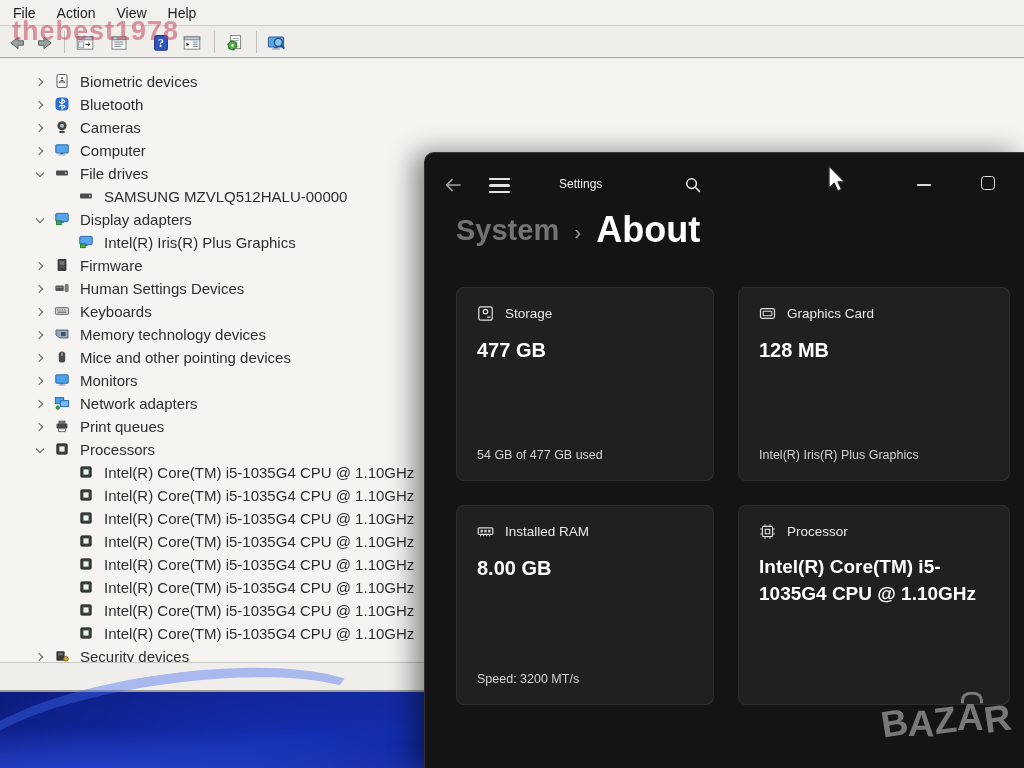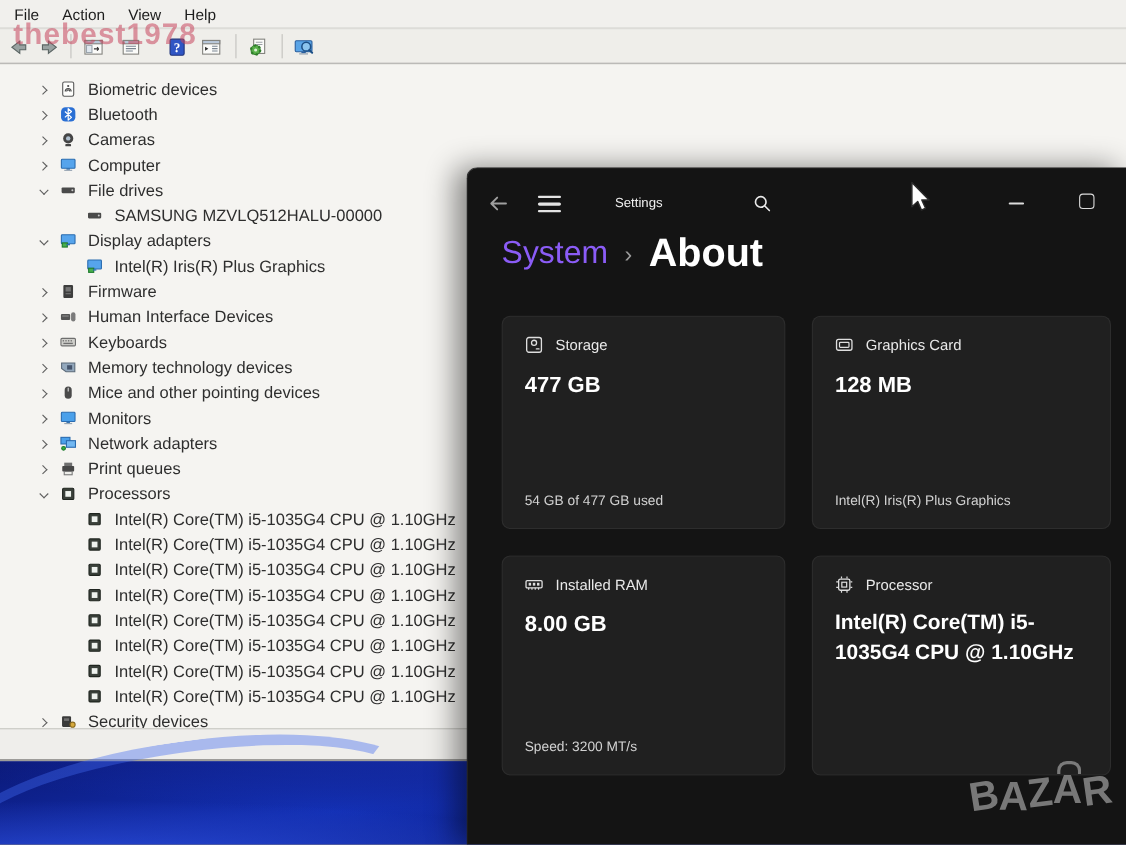--- a/index.html
+++ b/index.html
@@ -61,21 +61,21 @@
   .st-burger i { display:block; height:2.2px; background:#e4e4e4; border-radius:2px; }
   .st-apptitle { position:absolute; left:106px; top:24px; font-size:12px;
     font-weight:400; color:#f0f0f0;margin-left:28px; }
   .st-search { position:absolute; left:259px; top:23px; width:18px; height:18px; }
   .st-min { position:absolute; left:492px; top:31px; width:14px; height:2px;
     background:#dcdcdc; border-radius:1px; }
   .st-max { position:absolute; left:556px; top:23px; width:14px; height:14px;
     border:1.7px solid #dcdcdc; border-radius:3.5px; }
   .st-breadcrumb { position:absolute; left:31px; top:56px; display:flex;
     align-items:center; }
-  .bc-parent { font-size:29px; font-weight:400; color:#8b5cf6;text-align:center; }
+  .bc-parent { font-size:29px; font-weight:700; color:#737373;text-align:center; }
   .bc-sep { font-size:21px; color:#9b9b9b; margin:3px 15px 0 15px; }
   .bc-current { font-size:36px; font-weight:700; color:#ffffff; }
 
   .cards { position:absolute; left:31px; top:134px;
     display:grid; grid-template-columns:258px 272px; grid-template-rows:194px 200px;
     column-gap:20px; row-gap:17px;gap:24px; }
   .card { background:#202020; border:1px solid rgba(255,255,255,0.06);
     border-radius:8px; padding:17px 20px 18px 20px;
     display:flex; flex-direction:column; }
   .card-head { display:flex; align-items:center; gap:11px; }
@@ -274,21 +274,21 @@
         </div>
         <div class="tree-row">
           <span class="chev-box">
             <i class="chev right"></i>
           </span>
           <span class="tree-icon"><svg viewBox="0 0 16 16" width="16" height="16">
               <rect x="1.4" y="5.4" width="8.4" height="5.6" rx="1" fill="#555"></rect>
               <rect x="10.6" y="3.8" width="4" height="8.4" rx="2" fill="#7b7b7b"></rect>
               <rect x="2.6" y="6.8" width="5.8" height="1" fill="#8d8d8d"></rect>
             </svg></span>
-          <span class="tree-label">Human Interface Devices</span>
+          <span class="tree-label">Human Settings Devices</span>
         </div>
         <div class="tree-row">
           <span class="chev-box">
             <i class="chev right"></i>
           </span>
           <span class="tree-icon"><svg viewBox="0 0 16 16" width="16" height="16">
               <rect x="1.4" y="4.6" width="13.2" height="6.8" rx="1" fill="#cfcfcb" stroke="#6e6e6e"></rect>
               <rect x="3" y="6.2" width="1.2" height="1.2" fill="#6e6e6e"></rect>
               <rect x="5.4" y="6.2" width="1.2" height="1.2" fill="#6e6e6e"></rect>
               <rect x="7.8" y="6.2" width="1.2" height="1.2" fill="#6e6e6e"></rect>

